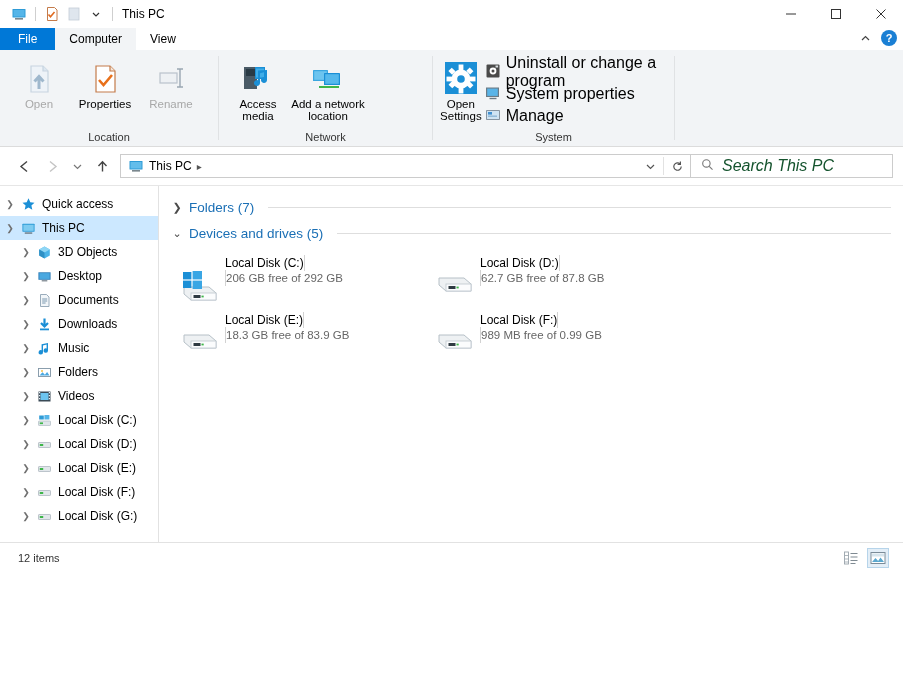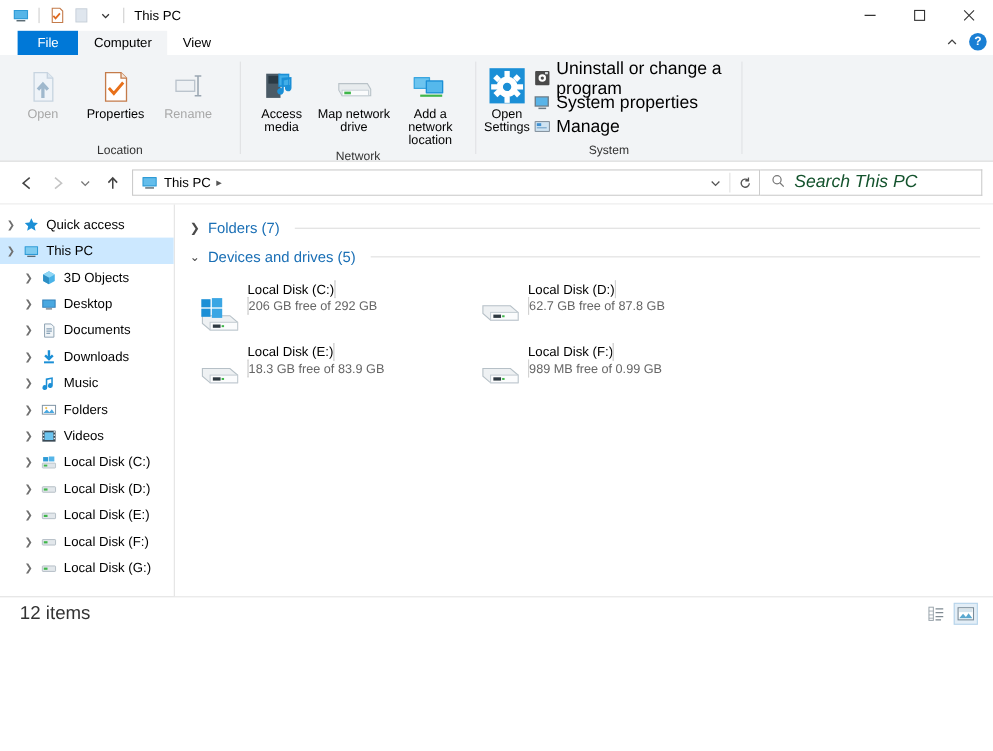--- a/index.html
+++ b/index.html
@@ -19,21 +19,21 @@
   .titlebar { height:28px; background:#ffffff; display:flex; align-items:center; position:relative; flex:0 0 28px; }
   .qat { display:flex; align-items:center; padding-left:8px; gap:0px; }
   .qat-ico { width:22px; height:20px; display:flex; align-items:center; justify-content:center; }
   .sep-v { width:1px; height:14px; background:#cfcfcf; margin:0 5px; }
   .title-text { font-size:12px; color:#000; margin-left:4px; }
   .wincontrols { position:absolute; right:0; top:0; height:28px; display:flex; }
   .wc { width:45px; height:28px; display:flex; align-items:center; justify-content:center; }
   .wc svg { display:block; }
 
   
-  .tabstrip { height:22px; display:flex; align-items:flex-end; position:relative; flex:0 0 22px; background:#fff;margin-left:16px; }
+  .tabstrip { height:22px; display:flex; align-items:flex-end; position:relative; flex:0 0 22px; background:#fff; }
   .tab { height:22px; padding:0 14px; display:flex; align-items:center; font-size:12px; color:#000; }
   .tab.file { background:#0078d7; color:#fff; padding:0 18px; }
   .tab.active { background:#f2f4f6; }
   .tabs-right { position:absolute; right:6px; top:2px; display:flex; align-items:center; gap:8px; }
   .chev-up { width:16px; height:16px; display:flex; align-items:center; justify-content:center; color:#444; }
   .help-ico { width:16px; height:16px; border-radius:50%; background:#1a7fd4; color:#fff; font-size:11px; font-weight:bold;
               display:flex; align-items:center; justify-content:center; line-height:1; }
 
   
   .ribbon { flex:0 0 97px; height:97px; background:#f2f4f6; border-bottom:1px solid #dcdcdc; display:flex; position:relative; }
@@ -89,21 +89,21 @@
   .tile-ico { width:50px; flex:0 0 50px; display:flex; align-items:center; justify-content:center; padding-top:14px; }
   .tile-info { flex:1; padding-top:2px; }
   .tile-name { font-size:12px; color:#000; line-height:15px; }
   .bar-outer { width:188px; height:13px; background:#e6e6e6; border:1px solid #d2d2d2; margin-top:4px; }
   .bar-inner { height:100%; }
   .tile-sub { font-size:11.5px; color:#666; margin-top:3px; }
 
   
   .statusbar { flex:0 0 30px; height:30px; border-top:1px solid #e2e2e2; background:#fff;
                display:flex; align-items:center; padding:0 8px; }
-  .status-txt { font-size:17px; color:#333; padding-left:10px; }
+  .status-txt { font-size:11px; color:#333; padding-left:10px; }
   .viewbtns { margin-left:auto; display:flex; align-items:center; gap:5px; padding-right:6px; }
   .viewbtn { width:22px; height:20px; display:flex; align-items:center; justify-content:center; }
   .viewbtn.sel { background:#e3eef7; border:1px solid #b6d4ea; }
 </style>
 </head>
 <body>
 
 <div class="window">
 
   <div class="titlebar">
@@ -212,30 +212,20 @@
           <span class="ic">
             <svg width="34" height="32" viewBox="0 0 34 32">
               <rect x="3" y="4" width="13" height="22" fill="#4a5a66"></rect>
               <rect x="5" y="6" width="9" height="7" fill="#2a3a45"></rect>
               <rect x="14" y="4" width="10" height="12" fill="#1b8fd6"></rect>
               <rect x="15" y="5.5" width="8" height="9" fill="#41aee8"></rect>
               <path d="M26 7v10a3 3 0 1 1-2-2.8V9l-5 1.2V20a3 3 0 1 1-2-2.8V7.6z" fill="#1b8fd6"></path>
             </svg>
           </span>
           <span class="lbl">Access media</span>
-        </div>
-        <div class="bigbtn wide">
-          <span class="ic">
-            <svg width="38" height="32" viewBox="0 0 38 32">
-              <path d="M5 13h26l3 5v6H8l-3-5z" fill="#e8ecee" stroke="#b9c2c8" stroke-width="1"></path>
-              <rect x="8" y="19" width="24" height="5" fill="#fafbfc" stroke="#c5ced4" stroke-width="0.8"></rect>
-              <rect x="10" y="20.3" width="6" height="2.4" fill="#3fb64a"></rect>
-            </svg>
-          </span>
-          <span class="lbl">Map network drive</span>
         </div>
         <div class="bigbtn wide">
           <span class="ic">
             <svg width="36" height="32" viewBox="0 0 36 32">
               <rect x="3" y="7" width="15" height="11" rx="0.6" fill="#3aa6e0"></rect>
               <rect x="4.2" y="8.2" width="12.6" height="8.6" fill="#6cc4ef"></rect>
               <rect x="14" y="10" width="16" height="12" rx="0.6" fill="#1b8fd6"></rect>
               <rect x="15.2" y="11.2" width="13.6" height="9.6" fill="#55b8ec"></rect>
               <rect x="9" y="23" width="20" height="2" fill="#3fb64a"></rect>
             </svg>

